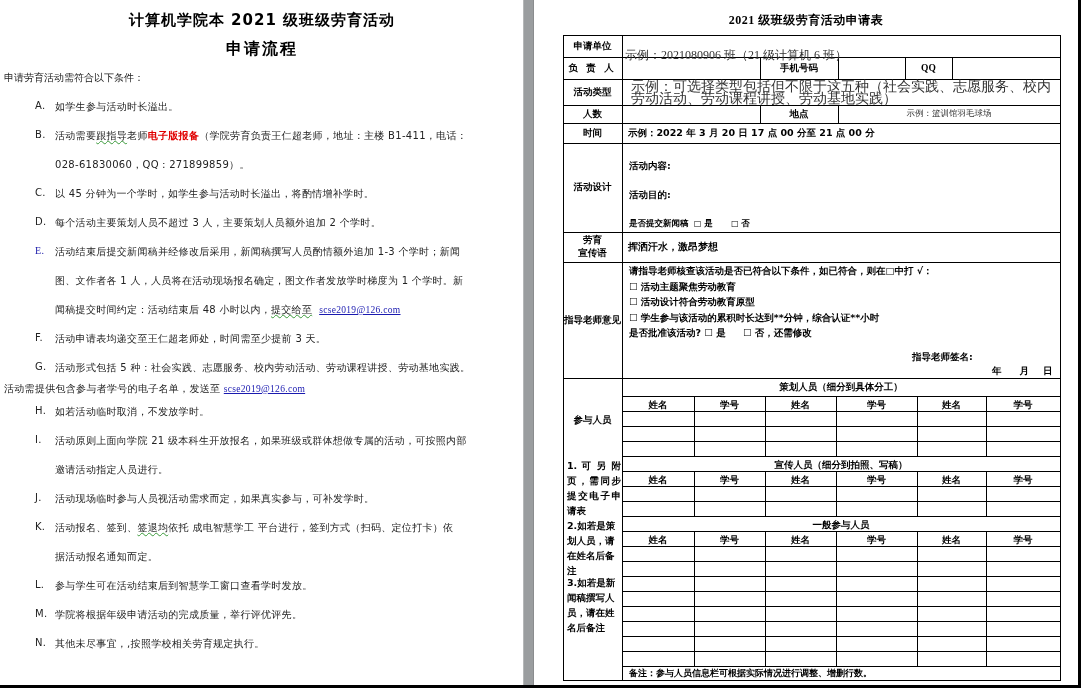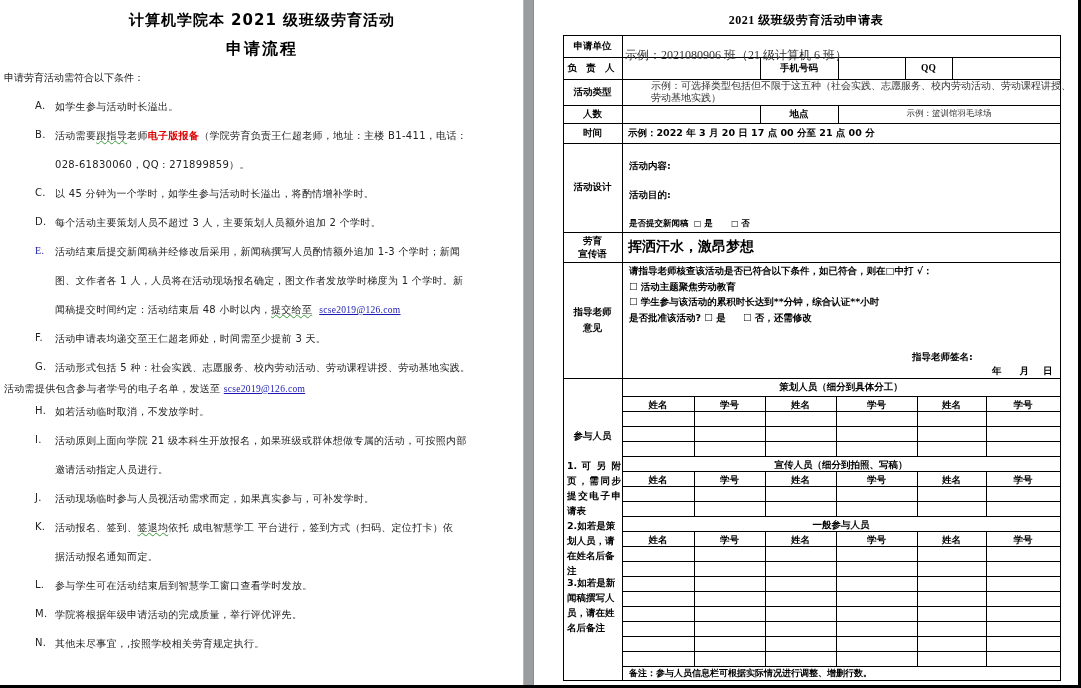--- a/index.html
+++ b/index.html
@@ -54,21 +54,21 @@
 
   
   .form-title {
     position: absolute; left: 534px; width: 544px; top: 12px; text-align: center;
     font-family: "Liberation Serif", serif; font-weight: bold; font-size: 12px; letter-spacing: 0.5px;
   }
   .cell {
     position: absolute; box-sizing: border-box; font-size: 9.5px;
     display: flex; align-items: center;
   }
-  .lbl { justify-content: center; font-weight: bold; text-align: center; }
+  .lbl { justify-content: center; font-weight: bold; text-align: center; font-family: Liberation Serif, serif; }
   .val { padding-left: 6px; color: #333; }
   .hl { position: absolute; height: 1px; background: #000; }
   .vl { position: absolute; width: 1px; background: #000; }
   .serif { font-family: "Liberation Serif", serif; }
   .bold { font-weight: bold; color: #000; }
   .teacher-lines div { font-weight: bold; font-size: 9.5px; line-height: 15.5px; }
   .side-note {
     position: absolute; left: 567px; width: 54px; font-weight: bold; font-size: 9.5px; line-height: 15px;
   }
   .tcell { position: absolute; font-size: 9.5px; font-weight: bold; text-align: center; }
@@ -234,21 +234,21 @@
 <div class="cell val serif" style="left:619px;top:35px;width:438px;height:22px;font-size:12px;margin-top:9px;">示例：2021080906 班（21 级计算机 6 班）</div>
 
 <div class="cell lbl" style="left:563px;top:57px;width:59px;height:22px;letter-spacing:3px;">负 责 人</div>
 <div class="cell val" style="left:622px;top:57px;width:138px;height:22px;"></div>
 <div class="cell lbl" style="left:760px;top:57px;width:78px;height:22px;">手机号码</div>
 <div class="cell val" style="left:838px;top:57px;width:67px;height:22px;"></div>
 <div class="cell lbl serif" style="left:905px;top:57px;width:47px;height:22px;">QQ</div>
 <div class="cell val" style="left:952px;top:57px;width:108px;height:22px;"></div>
 
 <div class="cell lbl" style="left:563px;top:79px;width:59px;height:26px;">活动类型</div>
-<div class="cell val" style="left:642px;top:79px;width:438px;height:26px;font-size:10px;line-height:12px;padding-right:3px;padding-left:9px;">示例：可选择类型包括但不限于这五种（社会实践、志愿服务、校内劳动活动、劳动课程讲授、劳动基地实践）</div>
+<div class="cell val" style="left:622px;top:79px;width:438px;height:26px;font-size:14px;line-height:12px;padding-right:3px;padding-left:9px;">示例：可选择类型包括但不限于这五种（社会实践、志愿服务、校内劳动活动、劳动课程讲授、劳动基地实践）</div>
 
 <div class="cell lbl" style="left:563px;top:105px;width:59px;height:18px;">人数</div>
 <div class="cell val" style="left:622px;top:105px;width:138px;height:18px;"></div>
 <div class="cell lbl" style="left:760px;top:105px;width:78px;height:18px;">地点</div>
 <div class="cell" style="left:838px;top:105px;width:222px;height:18px;justify-content:center;font-size:8.5px;color:#333;">示例：篮训馆羽毛球场</div>
 
 <div class="cell lbl" style="left:563px;top:123px;width:59px;height:20px;">时间</div>
 <div class="cell val bold" style="left:622px;top:123px;width:438px;height:20px;">示例：2022 年 3 月 20 日 17 点 00 分至 21 点 00 分</div>
 
 <div class="cell lbl" style="left:563px;top:143px;width:59px;height:89px;text-align:right;">活动设计</div>
@@ -259,46 +259,47 @@
   <span style="margin-left:5px;">☐</span>
   <span style="margin-left:3px;">是</span>
   <span style="margin-left:18px;">☐</span>
   <span style="margin-left:3px;">否</span>
 </div>
 
 <div class="cell lbl" style="left:563px;top:232px;width:59px;height:30px;flex-direction:column;line-height:13px;">
   <span>劳育</span>
   <span>宣传语</span>
 </div>
-<div class="cell val bold" style="left:622px;top:232px;width:438px;height:30px;font-size:14px;">挥洒汗水，激昂梦想</div>
-
-<div class="cell lbl" style="left:563px;top:262px;width:59px;height:116px;flex-direction:column;line-height:16px;">
+<div class="cell val bold" style="left:622px;top:232px;width:438px;height:30px;font-size:10px;">挥洒汗水，激昂梦想</div>
+
+<div class="cell lbl" style="left:563px;top:262px;width:59px;height:116px;flex-direction:row;line-height:16px;">
   <span>指导老师</span>
   <span>意见</span>
 </div>
 <div class="teacher-lines" style="position:absolute;left:629px;top:263px;">
   <div>请指导老师核查该活动是否已符合以下条件，如已符合，则在□中打 √：</div>
   <div><span>☐</span> <span>活动主题聚焦劳动教育</span></div>
+  <div><span>☐</span> <span>活动设计符合劳动教育原型</span></div>
   <div><span>☐</span> <span>学生参与该活动的累积时长达到**分钟，综合认证**小时</span></div>
   <div>
     <span>是否批准该活动?</span>
     <span>☐</span>
     <span>是</span>
     <span style="margin-left:14px;">☐</span>
     <span>否，还需修改</span>
   </div>
 </div>
 <div class="cell bold" style="left:912px;top:350px;height:14px;">指导老师签名:</div>
 <div class="cell bold" style="left:992px;top:365px;height:12px;">
   <span>年</span>
   <span style="margin-left:18px;">月</span>
   <span style="margin-left:14px;">日</span>
 </div>
 
-<div class="cell lbl" style="left:563px;top:428px;width:59px;height:16px;">参与人员</div>
+<div class="cell lbl" style="left:563px;top:412px;width:59px;height:16px;">参与人员</div>
 <div class="side-note" style="top:458px;text-align:justify;">1. 可 另 附页，需同步提交电子申请表</div>
 <div class="side-note" style="top:518px;">2.如若是策划人员，请在姓名后备注</div>
 <div class="side-note" style="top:575px;">3.如若是新闻稿撰写人员，请在姓名后备注</div>
 
 <div class="tcell" style="left:622px;top:381px;width:438px;">策划人员（细分到具体分工）</div>
 <div class="tcell" style="left:622px;top:399px;width:72px;">姓名</div>
 <div class="tcell" style="left:694px;top:399px;width:71px;">学号</div>
 <div class="tcell" style="left:765px;top:399px;width:71px;">姓名</div>
 <div class="tcell" style="left:836px;top:399px;width:81px;">学号</div>
 <div class="tcell" style="left:917px;top:399px;width:69px;">姓名</div>

